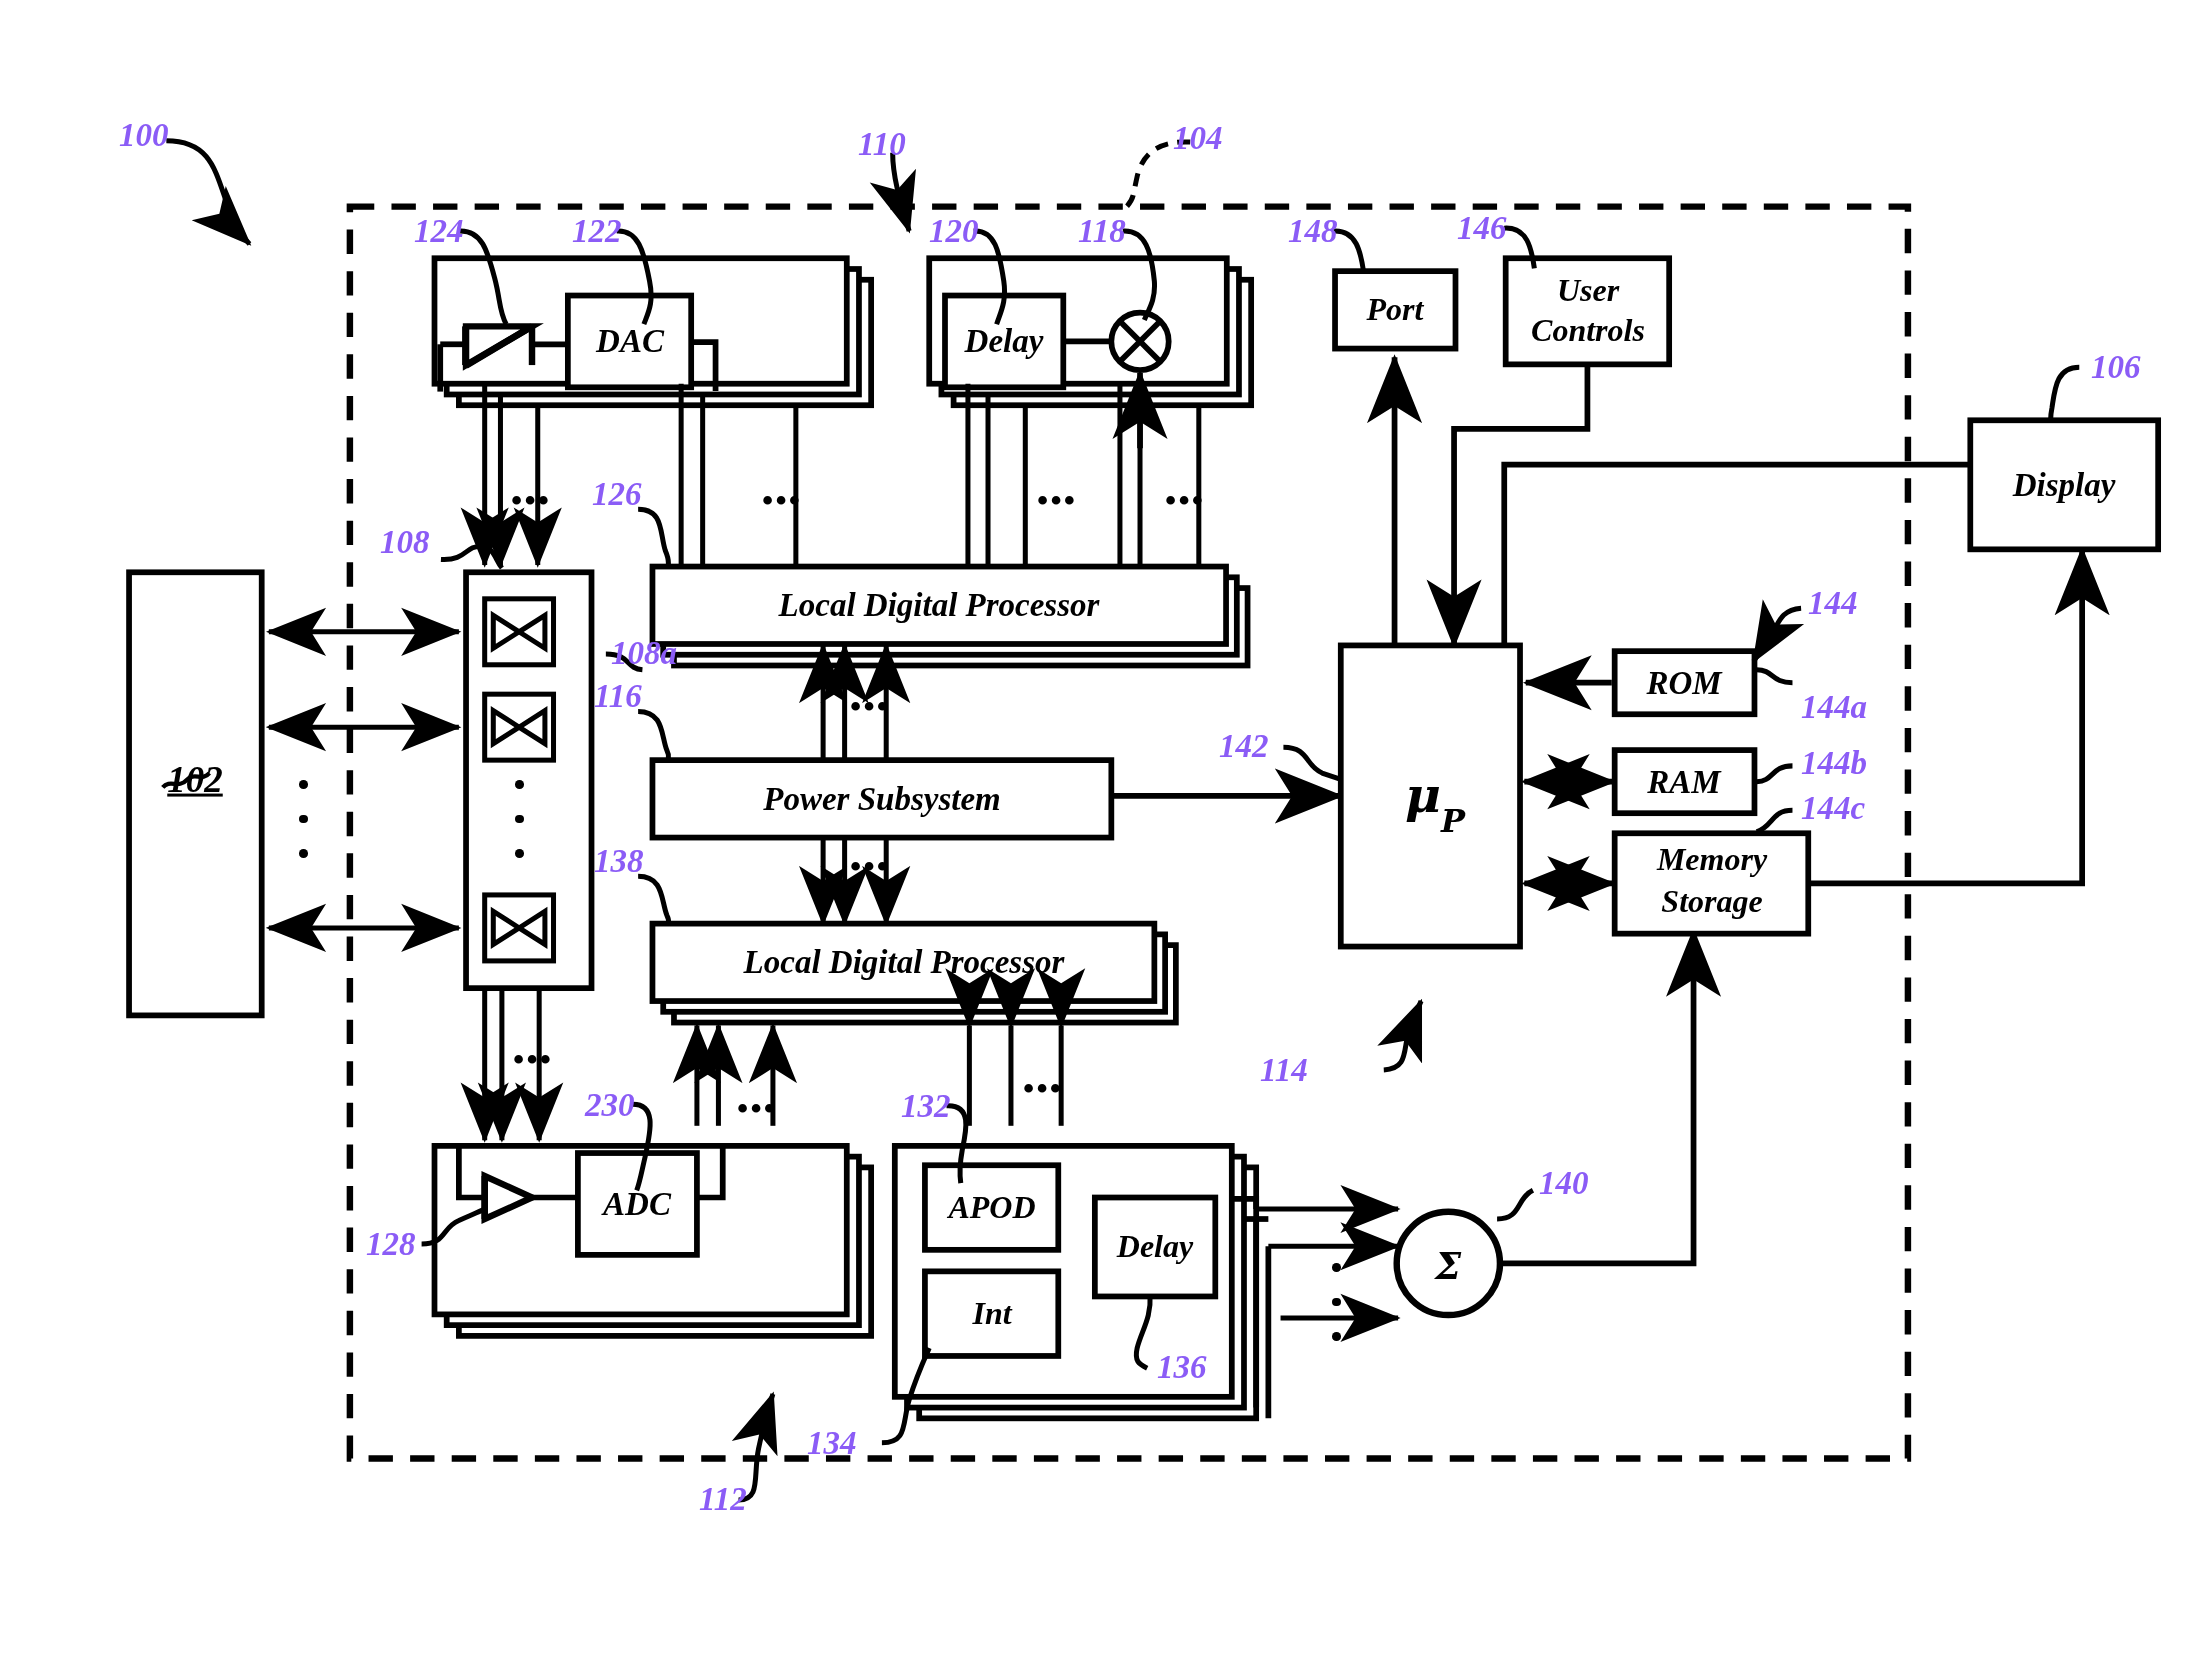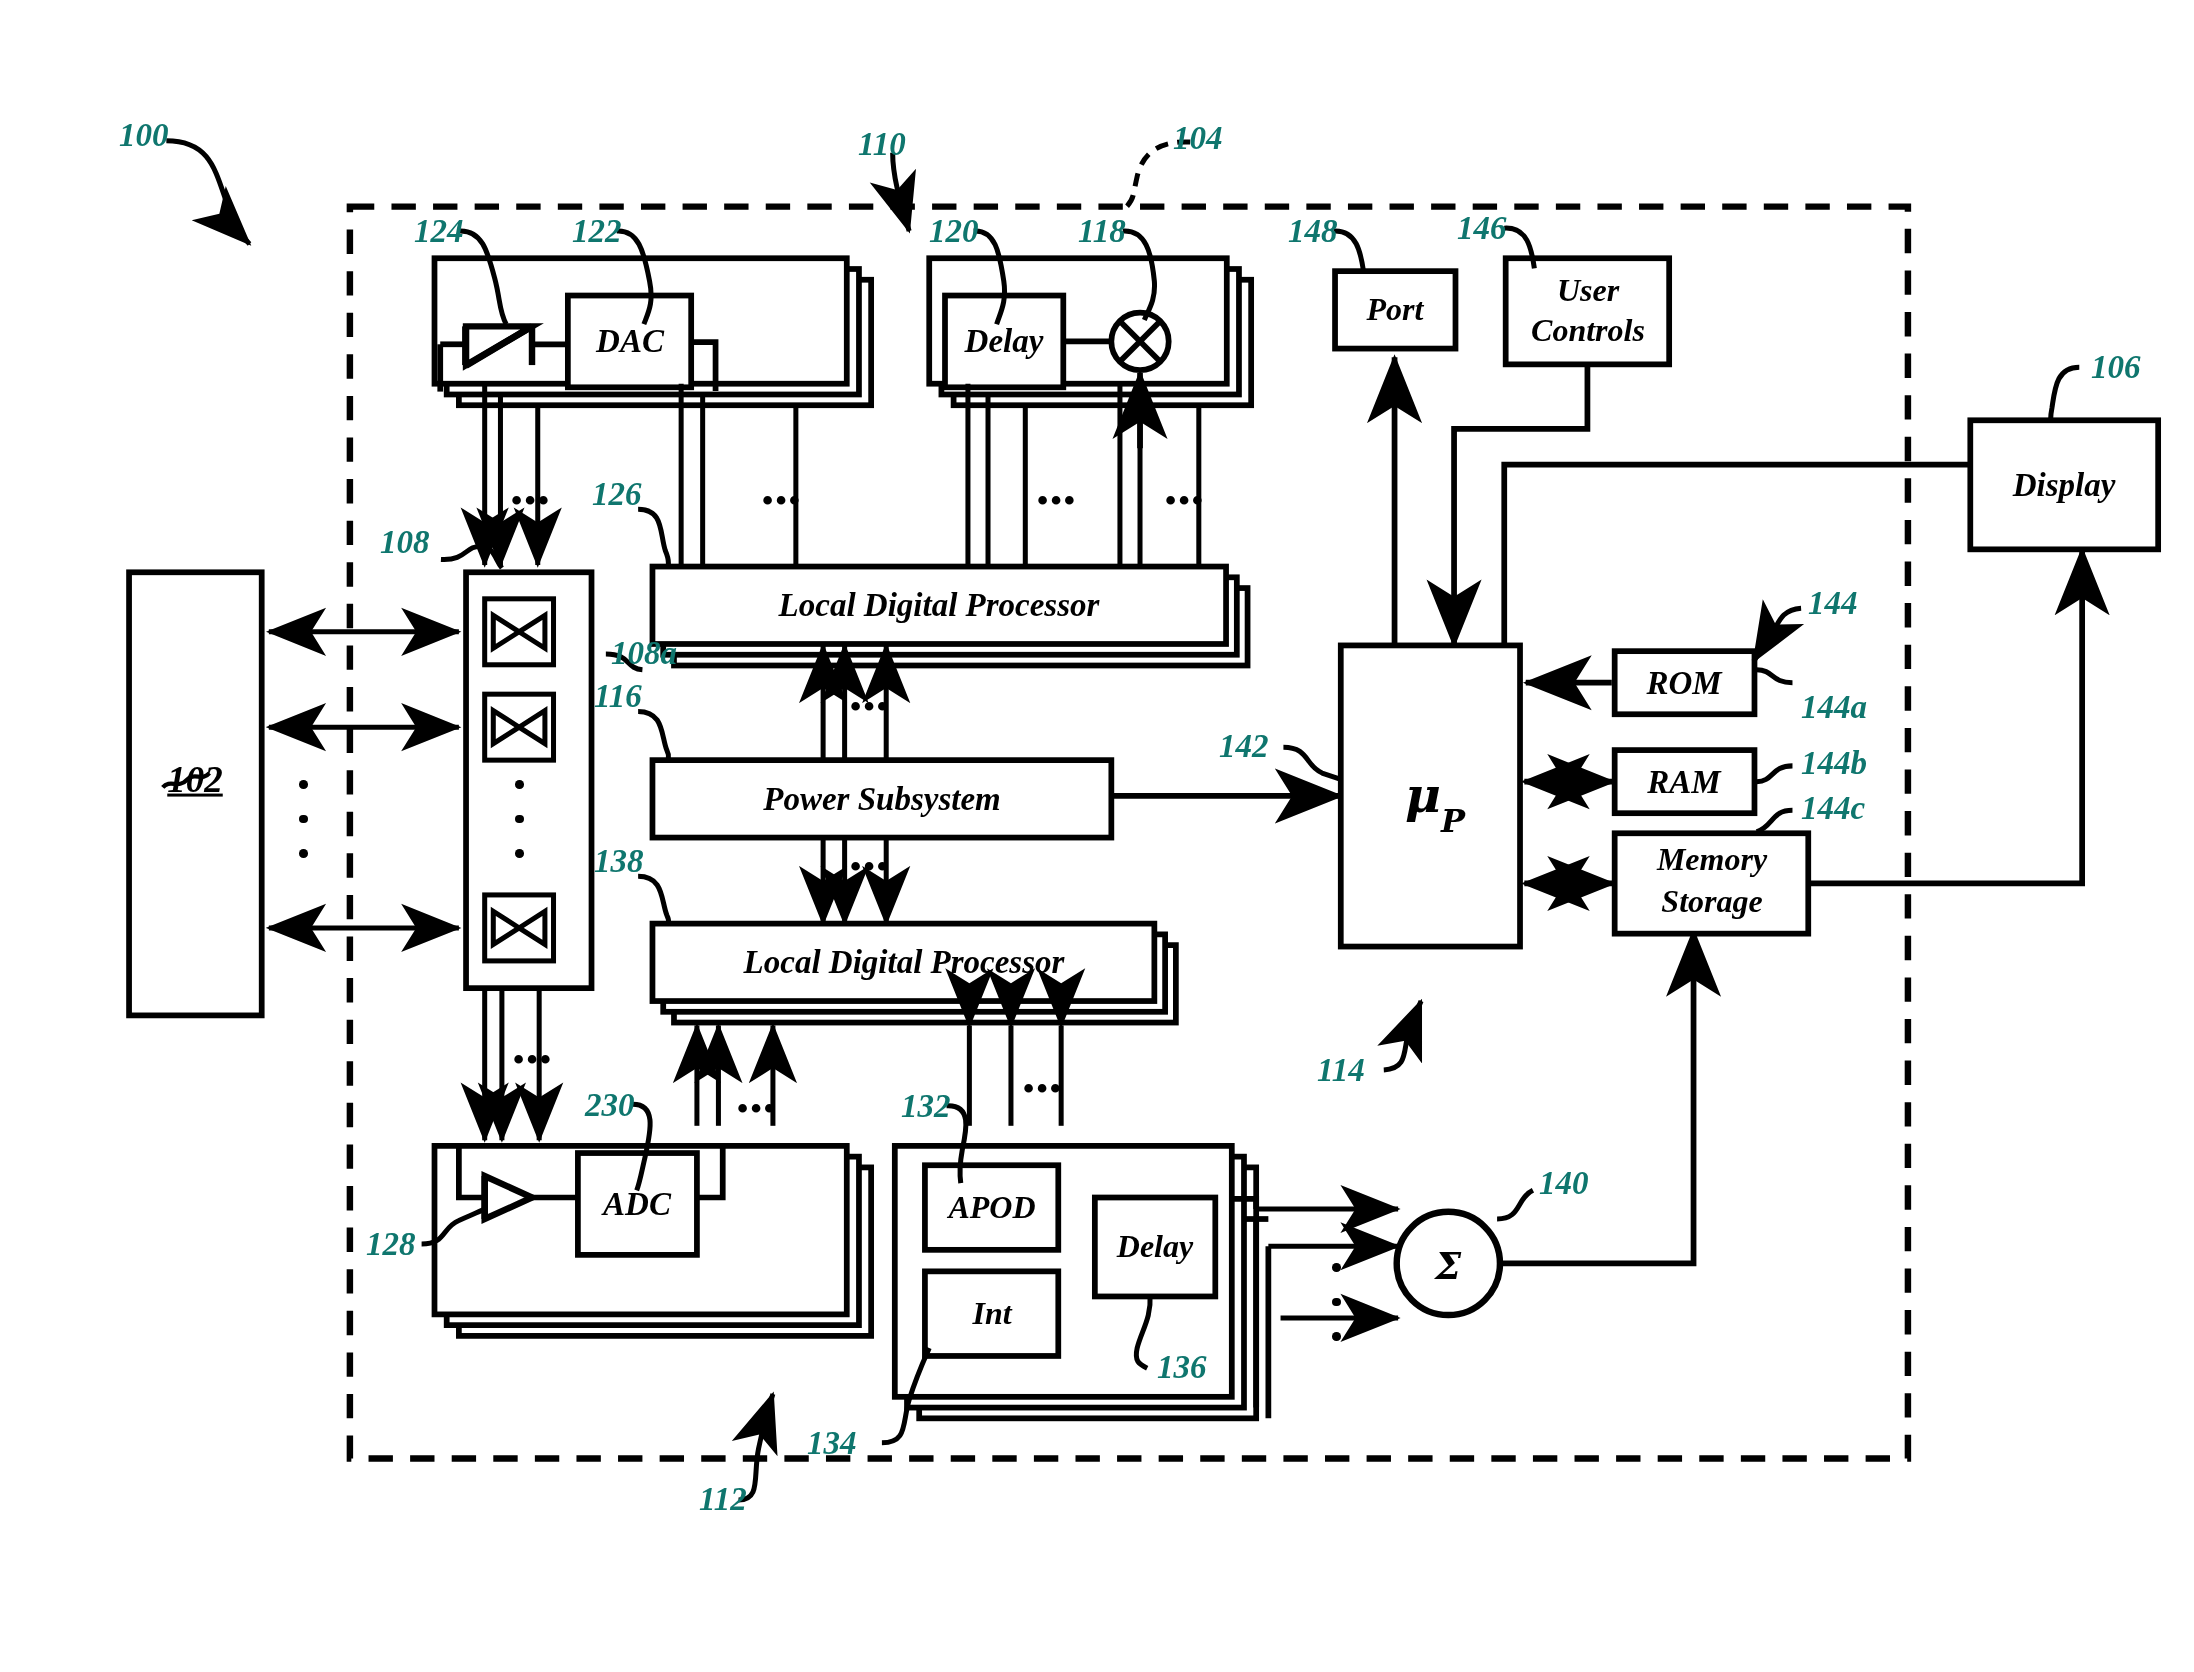--- a/index.html
+++ b/index.html
@@ -3,21 +3,21 @@
 <meta charset="utf-8">
 <style>
   html,body{margin:0;padding:0;background:#fff;}
   body{width:2194px;height:1673px;font-family:"Liberation Serif",serif;}
   #stage{position:relative;width:2194px;height:1673px;overflow:hidden;background:#fff;}
   svg{position:absolute;left:0;top:0;width:2194px;height:1673px;}
   .refnum{
     position:absolute;
     font-family:"Liberation Serif",serif;
     font-style:italic;font-weight:bold;
-    font-size:33px;color:#0f766e;white-space:nowrap;line-height:1;
+    font-size:33px;color:#8b5cf6;white-space:nowrap;line-height:1;
   }
   .blabel{
     position:absolute;
     font-family:"Liberation Serif",serif;
     font-style:italic;font-weight:bold;
     color:#000;text-align:center;white-space:nowrap;line-height:1.05;
     pointer-events:none;
   }
   .f46{font-size:33px;}
   .f44{font-size:32px;}
@@ -278,21 +278,21 @@
 <div class="refnum" style="left:585px;top:1089px;">230</div>
 <div class="refnum" style="left:901px;top:1090px;">132</div>
 <div class="refnum" style="left:807px;top:1427px;">134</div>
 <div class="refnum" style="left:1157px;top:1351px;">136</div>
 <div class="refnum" style="left:1539px;top:1167px;">140</div>
 <div class="refnum" style="left:1219px;top:730px;">142</div>
 <div class="refnum" style="left:1808px;top:587px;">144</div>
 <div class="refnum" style="left:1801px;top:664px;margin-top:27px;">144a</div>
 <div class="refnum" style="left:1801px;top:747px;">144b</div>
 <div class="refnum" style="left:1801px;top:792px;">144c</div>
-<div class="refnum" style="left:1317px;top:1054px;text-align:right;">114</div>
+<div class="refnum" style="left:1260px;top:1054px;text-align:right;">114</div>
 <div class="refnum" style="left:683px;top:1483px;margin-left:16px;">112</div>
 
 <div class="blabel f52 ctr u102" style="left:195px;top:780px;">102</div>
 
 <div class="blabel f46 ctr" style="left:630px;top:341px;">DAC</div>
 
 <div class="blabel f46 ctr" style="left:1004px;top:341px;">Delay</div>
 
 <div class="blabel f46 ctr" style="left:939px;top:605px;">Local Digital Processor</div>
 

